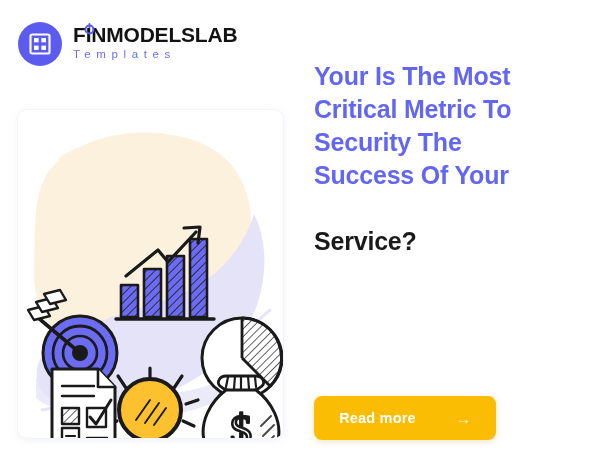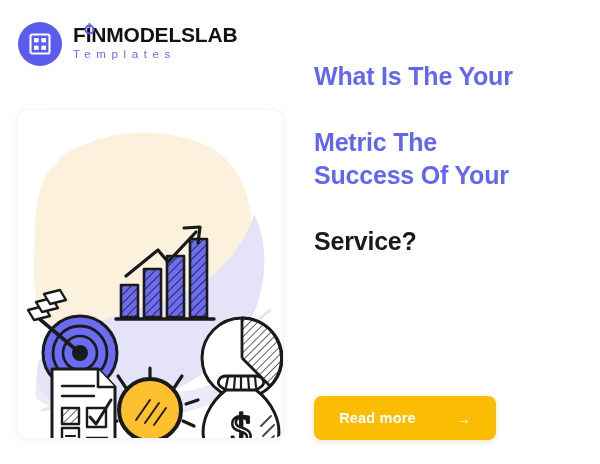--- a/index.html
+++ b/index.html
@@ -238,23 +238,23 @@
         <line x1="245" y1="326" x2="256" y2="315"></line>
         <line x1="246" y1="336" x2="256" y2="326"></line>
       </g>
       <text x="223" y="335" text-anchor="middle" font-family="Liberation Serif, serif" font-size="44" fill="none" stroke="#1A1A1A" stroke-width="2.6">$</text>
     </g>
   </svg>
 </div>
 
 <div class="copy">
   <div class="headline">
-    <span class="h-blue">What Is The Your</span><br>
-    <br>
-    <span class="h-blue">Metric The</span><br>
+    <span class="h-blue">Your Is The Most</span><br>
+    <span class="h-blue">Critical Metric To</span><br>
+    <span class="h-blue">Security The</span><br>
     <span class="h-blue">Success Of Your</span><br>
     <br>
     <span class="h-dark">Service?</span>
   </div>
 </div>
 
 <button class="cta">
   <span class="cta-label">Read more</span>
   <span class="cta-arrow">→</span>
 </button>

